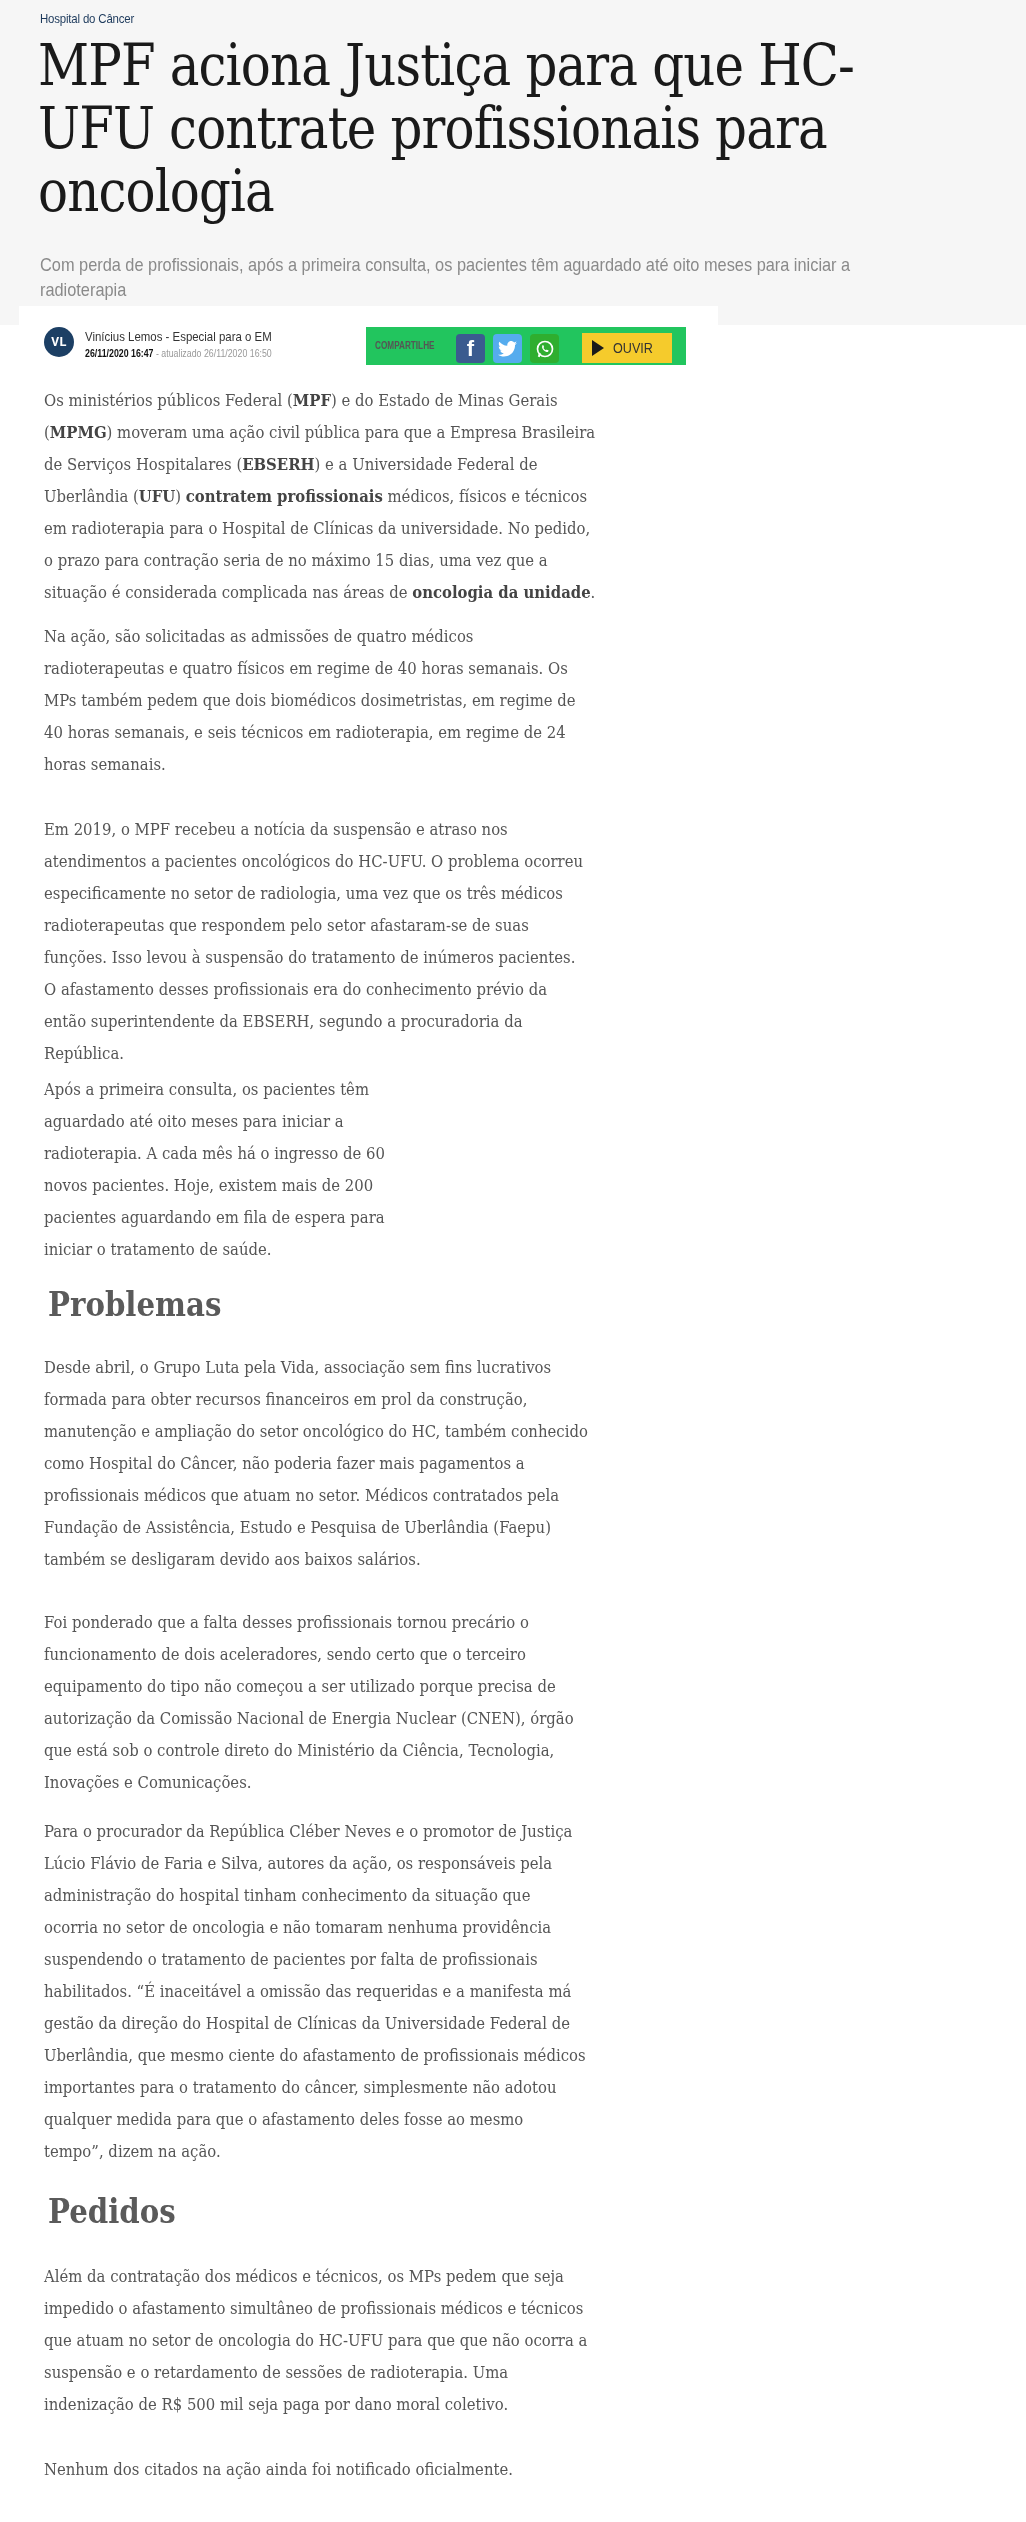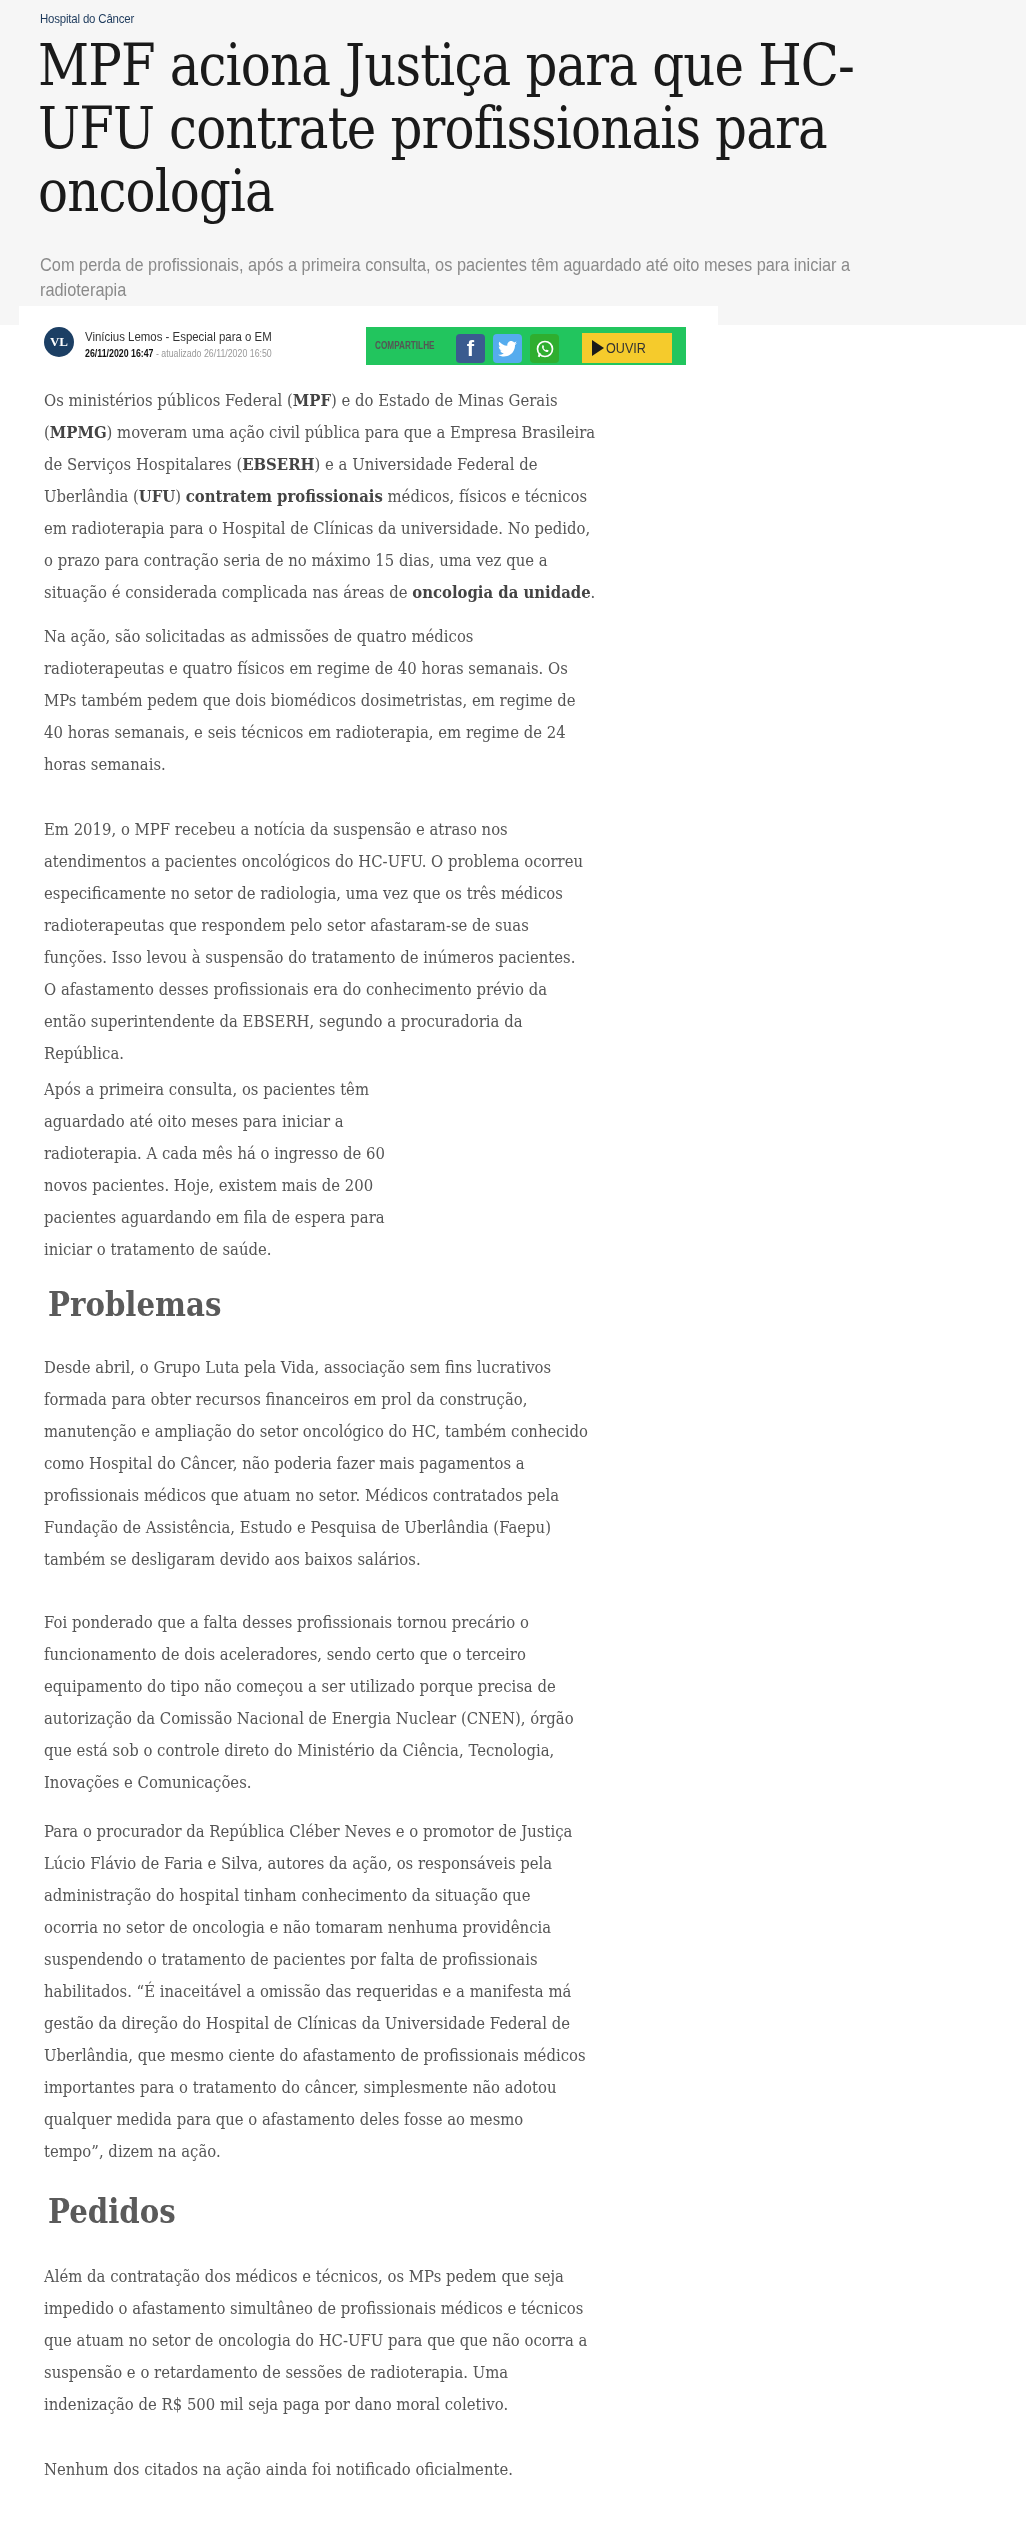--- a/index.html
+++ b/index.html
@@ -40,21 +40,21 @@
     font-size: 19px; line-height: 25px; color: #8a8a8a;
     transform: scaleX(0.86); transform-origin: left;
     margin: 0;
   }
   .byline {
     position: absolute; left: 44px; top: 325px; height: 46px; width: 320px;
   }
   .avatar {
     position: absolute; left: 0; top: 2px; width: 30px; height: 30px; border-radius: 50%;
     background: #1c3f64; color: #fff;
-    font-family: Liberation Serif, serif; font-weight: bold; font-size: 13px;
+    font-family: Liberation Mono, monospace; font-weight: bold; font-size: 13px;
     display: flex; align-items: center; justify-content: center;
   }
   .author {
     position: absolute; left: 41px; top: 4px; white-space: nowrap;
     font-family: "Liberation Sans", sans-serif; font-size: 13px; color: #333;
     transform: scaleX(0.88); transform-origin: left;
   }
   .dates {
     position: absolute; left: 41px; top: 23px; white-space: nowrap;
     font-family: "Liberation Sans", sans-serif; font-size: 10px; color: #999;
@@ -72,21 +72,21 @@
   }
   .share-btn {
     position: absolute; top: 7px; width: 29px; height: 29px; border-radius: 4px;
     display: flex; align-items: center; justify-content: center; color: #fff;
   }
   .fb { left: 90px; background: #3b5b8f; font-family: "Liberation Sans", sans-serif; font-weight: bold; font-size: 22px; }
   .tw { left: 127px; background: #55acee; }
   .wa { left: 164px; background: #2fae2f; }
   .ouvir {
     position: absolute; left: 216px; top: 6px; width: 90px; height: 30px;
-    background: #f5cb2c; display: flex; align-items: center; gap: 2px; padding-left: 10px; box-sizing: border-box;
+    background: #f5cb2c; display: flex; align-items: center; gap: 9px; padding-left: 10px; box-sizing: border-box;
     font-family: "Liberation Sans", sans-serif; font-size: 14px; color: #333;
   }
   .play { width: 0; height: 0; border-left: 12px solid #1a1a1a; border-top: 8px solid transparent; border-bottom: 8px solid transparent; }
   .ouvir-label { transform: scaleX(0.9); transform-origin: left; display: inline-block; }
 
   .p {
     position: absolute; left: 44px;
     font-family: "DejaVu Serif", serif;
     font-size: 17.3px; line-height: 32px; color: #555;
     margin: 0;

